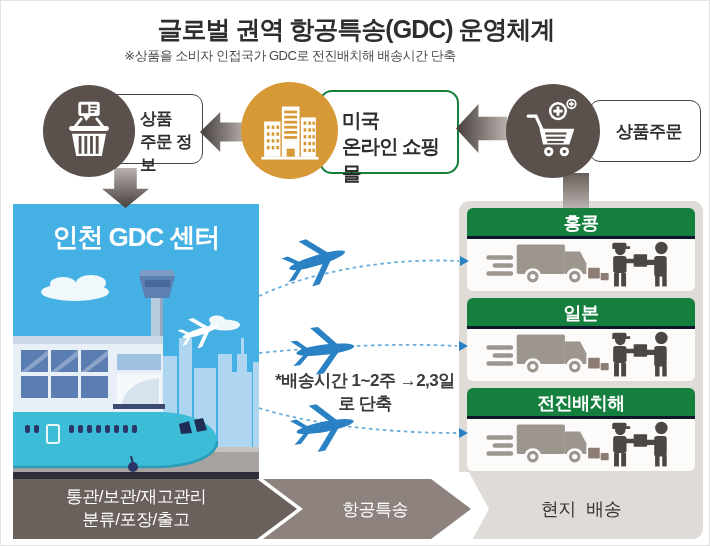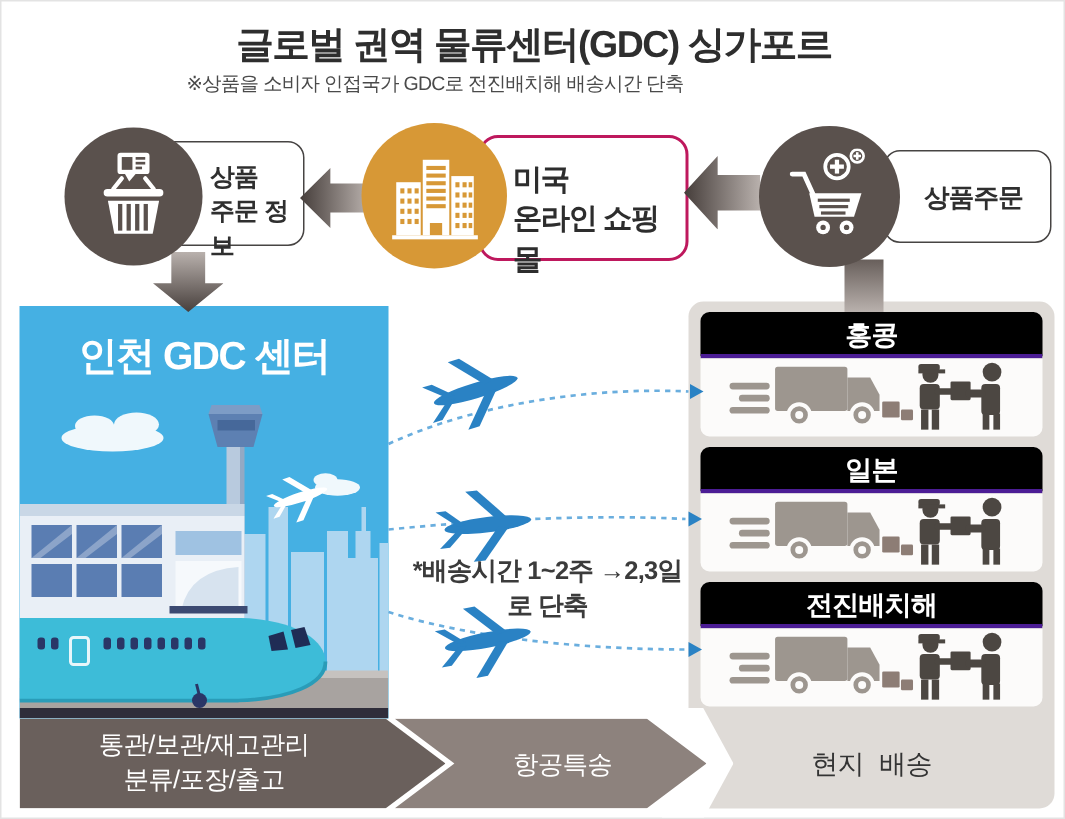--- a/index.html
+++ b/index.html
@@ -5,21 +5,21 @@
   html,body{margin:0;padding:0;background:#fff;}
   body{font-family:"Liberation Sans","DejaVu Sans",sans-serif;}
   .stage{position:relative;width:710px;height:546px;background:#ffffff;overflow:hidden;border:1px solid #e3e3e3;box-sizing:border-box;}
   .abs{position:absolute;}
   .title{top:12px;left:0;width:710px;text-align:center;font-size:25px;font-weight:bold;color:#2e2e2e;letter-spacing:-1px;z-index:5;}
   .subtitle{top:46px;left:0;width:578px;text-align:center;font-size:13px;color:#4a4a4a;letter-spacing:-0.5px;z-index:5;}
 
   
   .lbl-box{background:#fff;border:1.5px solid #474443;border-radius:11px;z-index:1;color:#2f2f2f;}
   .box-order-info{left:98px;top:93px;width:104px;height:70px;padding:12px 0 11px 40px;box-sizing:border-box;font-size:16.5px;font-weight:600;line-height:1.4;letter-spacing:-0.5px;}
-  .box-us{left:318px;top:89px;width:140px;height:84px;border:2px solid #be185d;border-radius:13px;background:#fff;z-index:1;padding:15px 0 0 21px;box-sizing:border-box;font-size:19.5px;font-weight:600;line-height:1.35;letter-spacing:-1px;color:#2d2d2d;}
+  .box-us{left:318px;top:89px;width:140px;height:84px;border:2px solid #15803d;border-radius:13px;background:#fff;z-index:1;padding:15px 0 0 21px;box-sizing:border-box;font-size:19.5px;font-weight:600;line-height:1.35;letter-spacing:-1px;color:#2d2d2d;}
   .box-order{left:588px;top:99px;width:112px;height:62px;display:flex;align-items:center;padding-left:26px;box-sizing:border-box;font-size:17px;font-weight:600;letter-spacing:-0.5px;}
   .circle{border-radius:50%;z-index:3;display:flex;align-items:center;justify-content:center;}
   .c-basket{left:42px;top:84px;width:92px;height:92px;background:#5a514d;}
   .c-build{left:240px;top:81px;width:97px;height:97px;background:#d79836;}
   .c-cart{left:505px;top:83px;width:94px;height:94px;background:#5a514d;}
   .arrow-left{z-index:2;background:linear-gradient(90deg,#453d3a,#b9b1ad);
     clip-path:polygon(100% 26%,100% 74%,44% 74%,44% 100%,0 50%,44% 0,44% 26%);}
   .arrA{left:199px;top:111px;width:46px;height:40px;}
   .arrB{left:455px;top:103px;width:51px;height:49px;}
   .arrow-down{left:101px;top:167px;width:47px;height:40px;z-index:2;background:linear-gradient(180deg,#b9b1ad,#473f3c);
@@ -27,21 +27,21 @@
   .shaft-down{left:562px;top:172px;width:26px;height:35px;z-index:2;background:linear-gradient(180deg,#685f5b,#b9b1ad);}
 
   
   .gdc-panel{left:12px;top:203px;width:246px;height:275px;background:#45b0e3;z-index:1;overflow:hidden;}
   .gdc-label{position:absolute;top:16px;left:0;width:100%;text-align:center;font-size:26px;font-weight:600;color:#ffffff;letter-spacing:-1px;z-index:2;}
   .cityscape{position:absolute;inset:0;z-index:1;}
 
   
   .dest-panel{left:458px;top:200px;width:244px;height:338px;background:#dfdbd7;border-radius:10px;z-index:1;}
   .dest-card{position:absolute;left:8px;width:228px;height:83px;}
-  .dest-header{height:31px;background:#000000;border-bottom:3px solid #4c1d95;border-radius:6px 6px 0 0;color:#fff;font-size:18px;font-weight:bold;text-align:center;line-height:30px;letter-spacing:-0.5px;box-sizing:border-box;}
+  .dest-header{height:31px;background:#15803d;border-bottom:3px solid #0f172a;border-radius:6px 6px 0 0;color:#fff;font-size:18px;font-weight:bold;text-align:center;line-height:30px;letter-spacing:-0.5px;box-sizing:border-box;}
   .dest-body{height:52px;background:#fcfbfa;border-radius:0 0 6px 6px;display:flex;align-items:center;justify-content:center;}
   .dest-body svg{width:202px;height:50px;}
 
   
   .flights{left:248px;top:205px;width:228px;height:270px;z-index:4;overflow:visible;}
   .flight-note{left:268px;top:368px;width:192px;text-align:center;font-size:17px;font-weight:600;color:#3b3b3b;letter-spacing:-0.5px;z-index:5;}
 
   
   .white-chev{left:440px;top:471px;width:48px;height:74px;background:#ffffff;z-index:2;
     clip-path:polygon(0 0,58% 0,100% 50%,58% 100%,0 100%);}
@@ -97,21 +97,21 @@
         <rect x="176" y="22" width="15" height="6" rx="3"></rect>
         <rect x="189" y="40" width="5" height="12"></rect>
         <rect x="197" y="40" width="5" height="12"></rect>
       </g>
     </g>
   </defs>
 </svg>
 
 <div class="stage">
 
-  <div class="abs title">글로벌 권역 물류센터(GDC) 싱가포르</div>
+  <div class="abs title">글로벌 권역 항공특송(GDC) 운영체계</div>
   <div class="abs subtitle">※상품을 소비자 인접국가 GDC로 전진배치해 배송시간 단축</div>
 
   <div class="abs lbl-box box-order-info">
     <div>상품</div>
     <div>주문 정보</div>
   </div>
   <div class="abs box-us">
     <div>미국</div>
     <div>온라인 쇼핑몰</div>
   </div>

